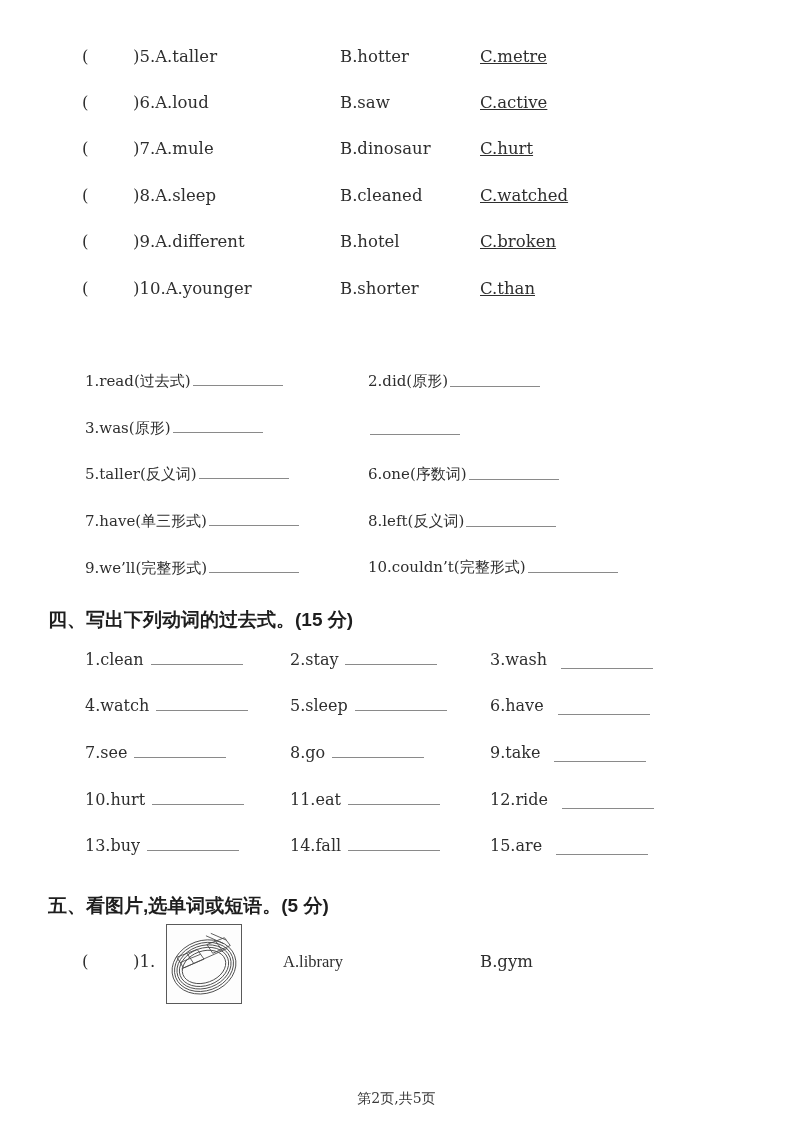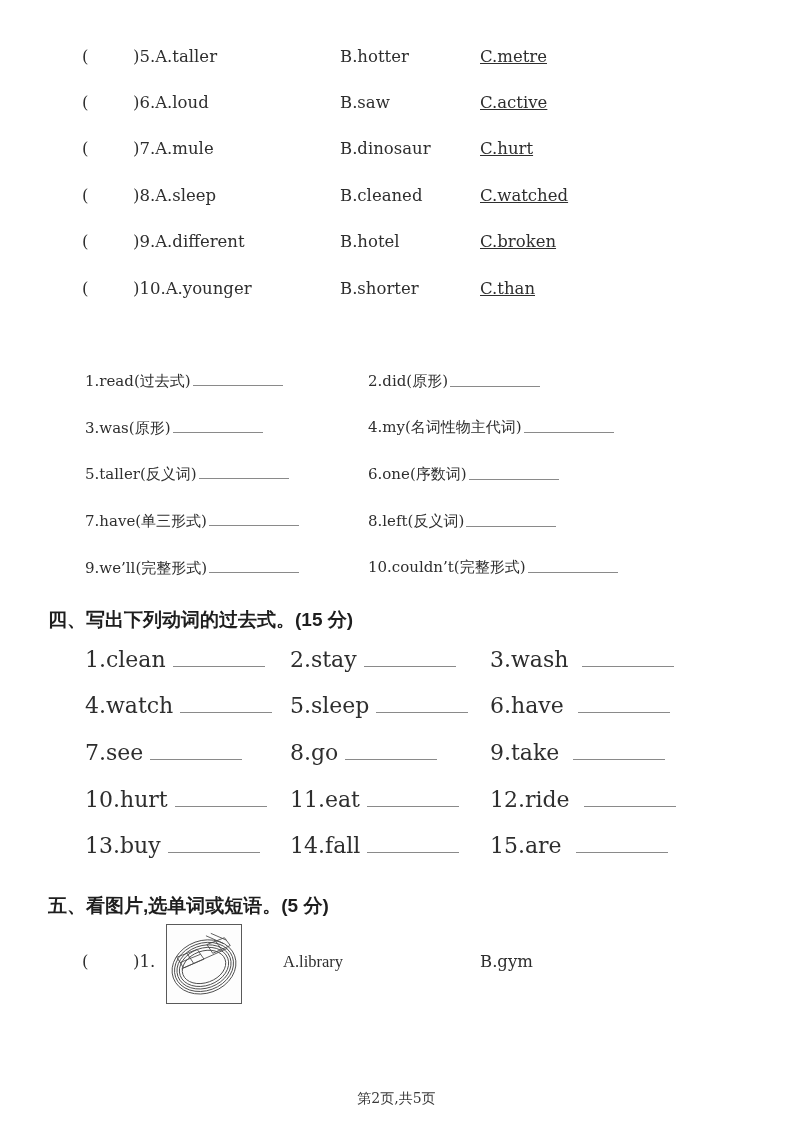--- a/index.html
+++ b/index.html
@@ -29,24 +29,24 @@
   #s3-title { top:326px; }
   #s4-title { top:607px; }
   #s5-title { top:886px;margin-top:7px; }
   
   .s3-grid { position:absolute; left:85px; top:358px; right:40px; }
   .s3-row { display:flex; height:46.6px; align-items:center; font-size:15px; }
   .s3-c1 { width:283px; display:flex; align-items:baseline; }
   .s3-c2 { flex:1; display:flex; align-items:flex-start; }
   
   .s4-grid { position:absolute; left:85px; top:636px; right:40px; }
-  .s4-row { display:flex; height:46.6px; align-items:center; font-size:22px; }
+  .s4-row { display:flex; height:46.6px; align-items:center; font-size:16px; }
   .s4-c1 { width:205px; display:flex; align-items:baseline; }
   .s4-c2 { width:200px; display:flex; align-items:baseline; }
-  .s4-c3 { flex:1; display:flex; align-items:center;gap:7px; }
+  .s4-c3 { flex:1; display:flex; align-items:flex-end;gap:7px; }
   
   .blank {
     display:inline-block; height:14px;
     border-bottom:1.2px solid #8a8a8a;
   }
   .blank-s3 { width:90px; margin-left:2px; }
   .blank-s4 { width:92px; margin-left:7px; }
   
   .s5-text { position:absolute; top:952px; font-size:16.5px; }
   #s5-paren { left:82px; }
@@ -140,21 +140,20 @@
           <span>2.did(原形)</span>
           <span class="blank blank-s3"></span>
         </span>
     </div>
     <div class="s3-row">
       <span class="s3-c1">
           <span>3.was(原形)</span>
           <span class="blank blank-s3"></span>
         </span>
       <span class="s3-c2">
-          <span>4.my(名词性物主代词)</span>
           <span class="blank blank-s3"></span>
         </span>
     </div>
     <div class="s3-row">
       <span class="s3-c1">
           <span>5.taller(反义词)</span>
           <span class="blank blank-s3"></span>
         </span>
       <span class="s3-c2">
           <span>6.one(序数词)</span>

